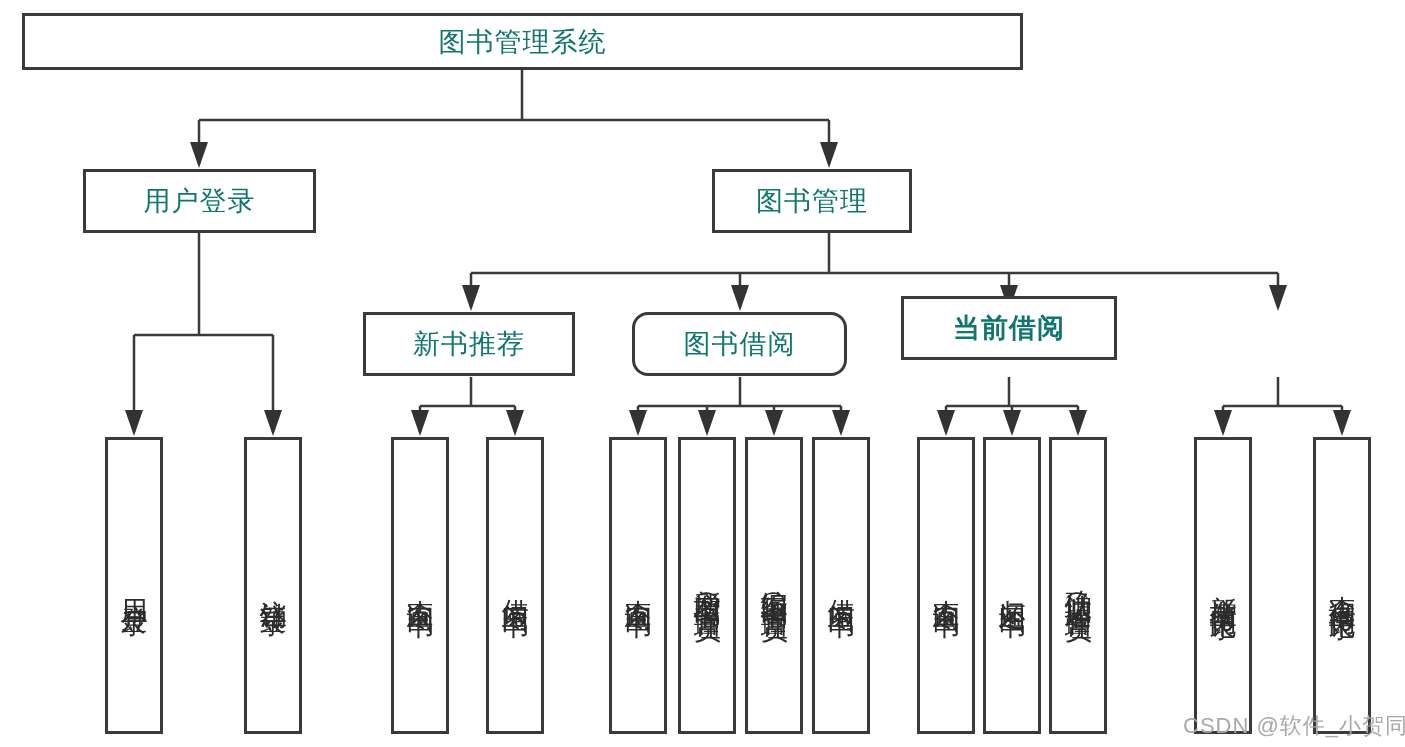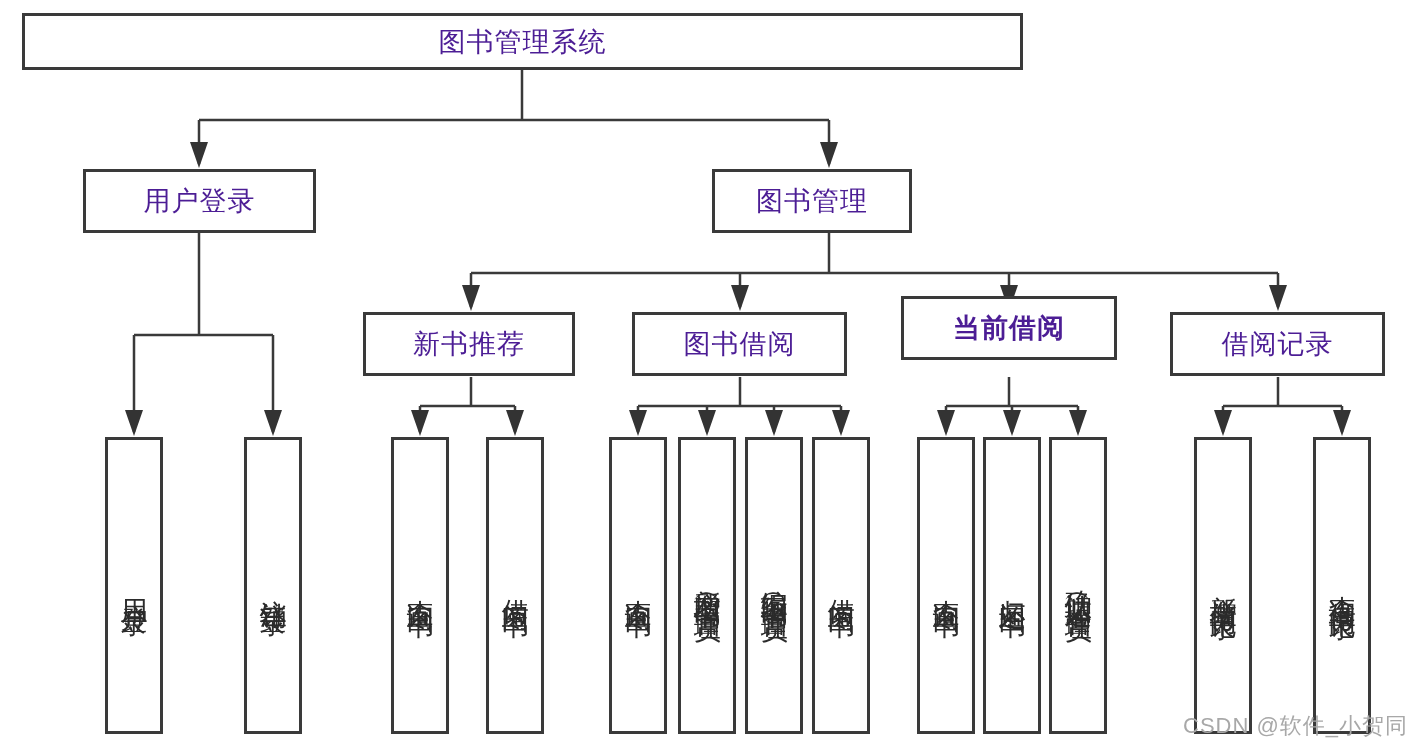--- a/index.html
+++ b/index.html
@@ -25,21 +25,21 @@
     position: absolute;
     z-index: 2;
     box-sizing: border-box;
     border: 3px solid #3a3a3a;
     background: #ffffff;
     display: flex;
     align-items: center;
     justify-content: center;
     font-size: 27px;
     letter-spacing: 1px;
-    color: #4c1d95;
+    color: #0f766e;
     white-space: nowrap;
   }
   .vnode {
     position: absolute;
     z-index: 2;
     box-sizing: border-box;
     border: 3px solid #3a3a3a;
     background: #ffffff;
     display: flex;
     align-items: center;
@@ -103,23 +103,22 @@
       <polygon points="1333,410 1351,410 1342,436"></polygon>
     </g>
   </svg>
 
   <div class="hnode" style="left:22px; top:13px; width:1001px; height:57px;">图书管理系统</div>
 
   <div class="hnode" style="left:83px; top:169px; width:233px; height:64px;">用户登录</div>
   <div class="hnode" style="left:712px; top:169px; width:200px; height:64px;">图书管理</div>
 
   <div class="hnode" style="left:363px; top:312px; width:212px; height:64px;">新书推荐</div>
-  <div class="hnode" style="left:632px; top:312px; width:215px; height:64px;">图书借阅</div>
+  <div class="hnode" style="left:632px; top:312px; width:215px; height:64px;border-radius:16px;">图书借阅</div>
   <div class="hnode" style="left:901px; top:296px; width:216px; height:64px;font-weight:bold;">当前借阅</div>
-  <div class="hnode" style="left:1170px; top:312px; width:215px; height:64px;">借阅记录</div>
 
   <div class="vnode" style="left:105px;">
     <span class="vtext">用户登录</span>
   </div>
   <div class="vnode" style="left:244px;">
     <span class="vtext">注销登录</span>
   </div>
 
   <div class="vnode" style="left:391px;">
     <span class="vtext">查询图书</span>

